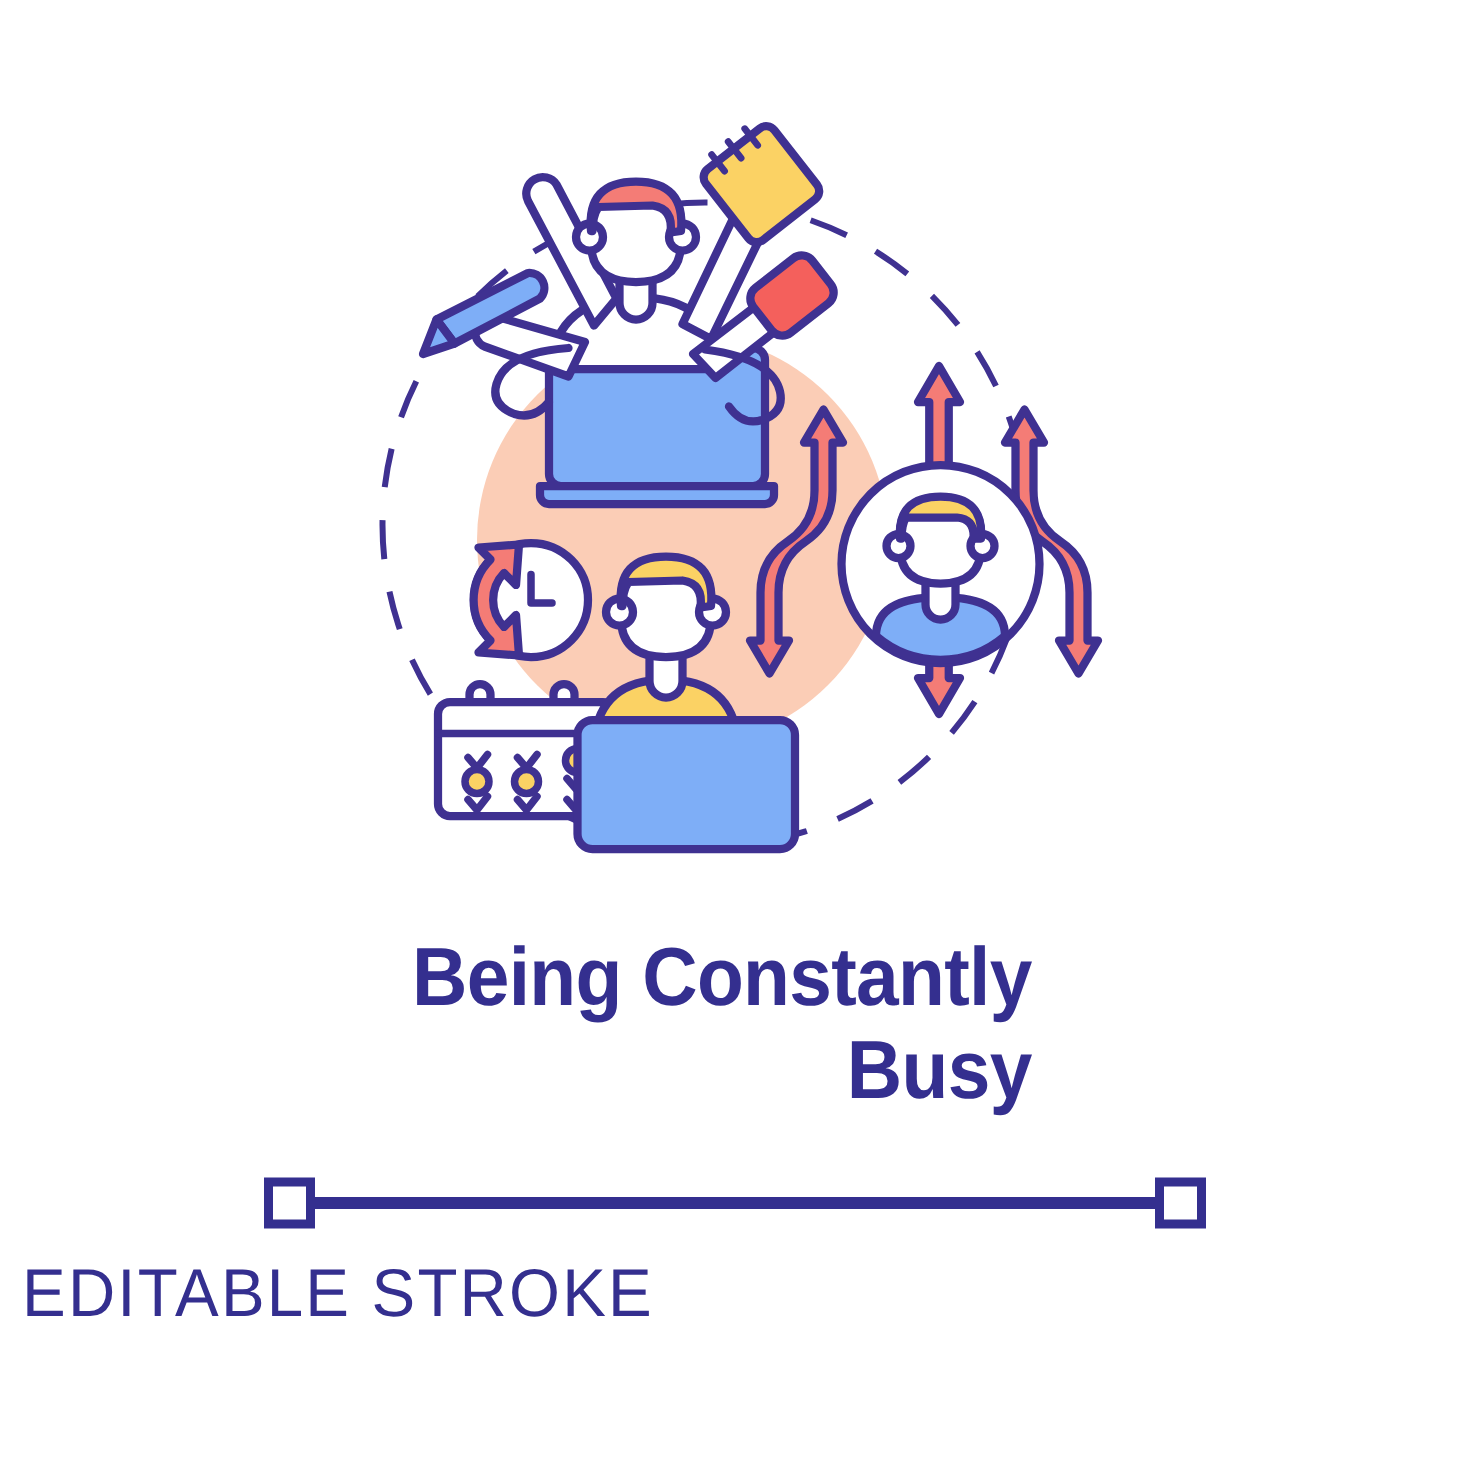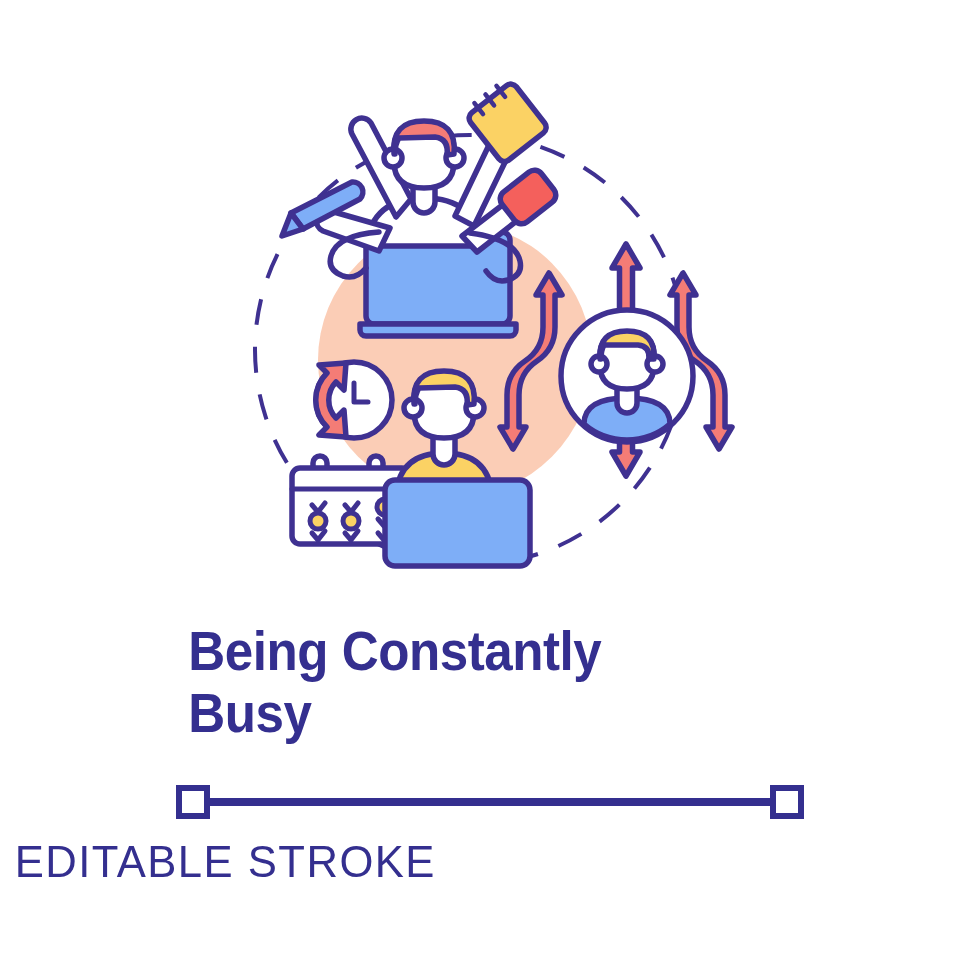--- a/index.html
+++ b/index.html
@@ -21,24 +21,24 @@
   }
   .illus-wrap {
     position: absolute;
     left: 0;
     top: 0;
     width: 980px;
     height: 620px;
   }
   .title-block {
     position: absolute;
-    left: 0;
+    left: 16px;
     top: 620px;
     width: 860px;
-    text-align: left;
+    text-align: right;
   }
   .title-text {
     font-family: "Liberation Sans Narrow", "Liberation Sans", sans-serif;
     font-weight: bold;
     font-size: 55px;
     line-height: 62px;
     letter-spacing: -0.5px;
     color: #342F8F;
     margin: 0;
     padding: 0 170px;

